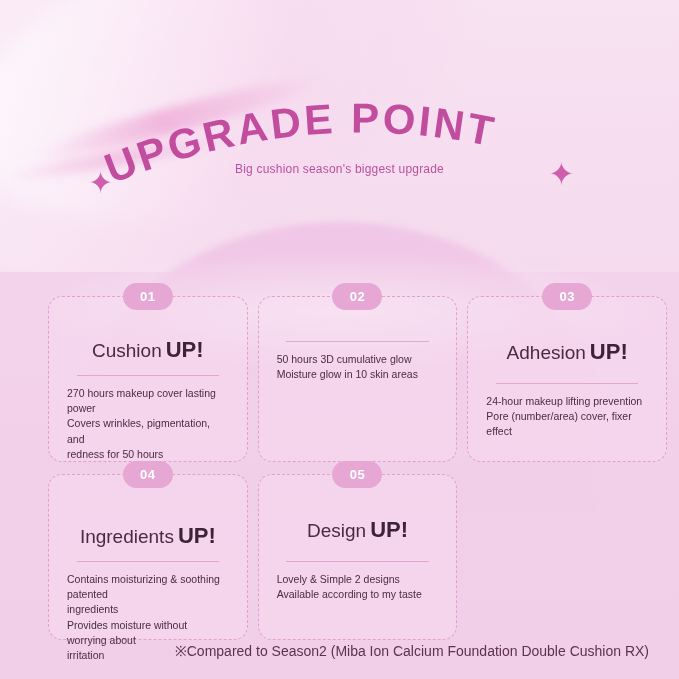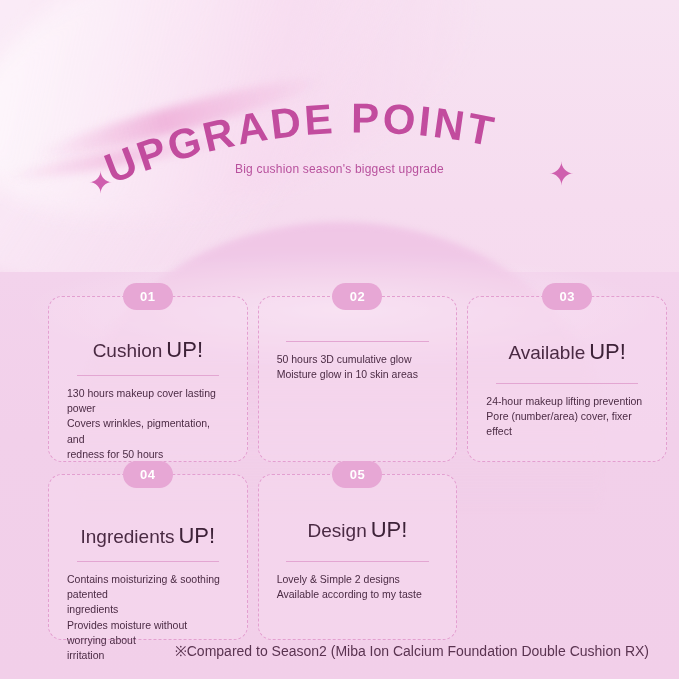--- a/index.html
+++ b/index.html
@@ -149,21 +149,21 @@
     letter-spacing: 0.5px;
   }
   .card-heading {
     text-align: center;
     color: #4a2a43;
     font-size: 19px;
     margin-top: 16px;
     white-space: nowrap;
   }
   .card-heading .up {
-    font-weight: normal;
+    font-weight: bold;
     font-size: 22px;
     color: #3d2238;
     margin-left: 4px;
   }
   .divider {
     margin: 12px auto 10px auto;
     width: 86%;
     height: 0;
     border-top: 1px solid #e3a6d2;
   }
@@ -222,39 +222,39 @@
 
   <div class="grid">
 
     <div class="card c1">
       <div class="badge">01</div>
       <div class="card-heading">
         <span>Cushion</span><span class="up">UP!</span>
       </div>
       <div class="divider"></div>
       <div class="card-body">
-        <div>130 hours makeup cover lasting power</div>
+        <div>270 hours makeup cover lasting power</div>
         <div>Covers wrinkles, pigmentation, and</div>
         <div>redness for 50 hours</div>
       </div>
     </div>
 
     <div class="card c2">
       <div class="badge">02</div>
       <div class="divider"></div>
       <div class="card-body">
         <div>50 hours 3D cumulative glow</div>
         <div>Moisture glow in 10 skin areas</div>
       </div>
     </div>
 
     <div class="card c3">
       <div class="badge">03</div>
       <div class="card-heading">
-        <span>Available</span><span class="up">UP!</span>
+        <span>Adhesion</span><span class="up">UP!</span>
       </div>
       <div class="divider"></div>
       <div class="card-body">
         <div>24-hour makeup lifting prevention</div>
         <div>Pore (number/area) cover, fixer effect</div>
       </div>
     </div>
 
     <div class="card c4">
       <div class="badge">04</div>

